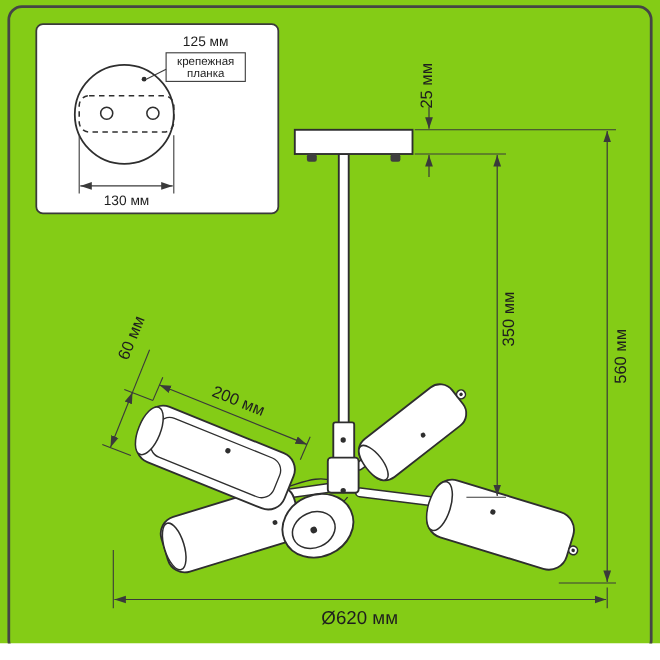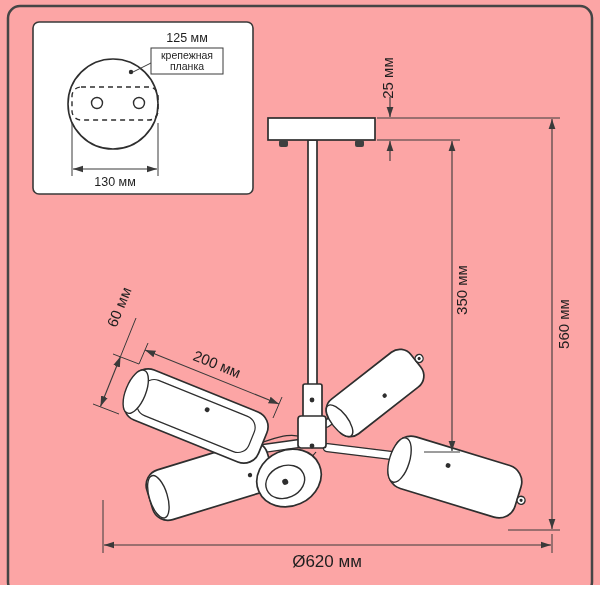--- a/index.html
+++ b/index.html
@@ -1,16 +1,16 @@
 <!DOCTYPE html>
 <html><head>
 <meta charset="utf-8">
 <style>
   html,body{margin:0;padding:0;background:#ffffff;}
-  .canvas{width:600px;height:585px;position:relative;background:#fca5a5;
+  .canvas{width:600px;height:585px;position:relative;background:#84cc16;
           font-family:"Liberation Sans", sans-serif;}
   svg{display:block;}
   text{font-family:"Liberation Sans", sans-serif;fill:#1e1e1e;}
   .lbl{font-size:15px;}
   .lbl-lg{font-size:17px;}
   .lbl-sm{font-size:12.5px;}
   .lbl-xs{font-size:10.5px;}
   .fx{stroke:#2e2e2e;stroke-width:1.7;fill:#ffffff;}
   .fx-thin{stroke:#2e2e2e;stroke-width:1.2;fill:none;}
   .fx-mid{stroke:#2e2e2e;stroke-width:1.4;fill:#ffffff;}

